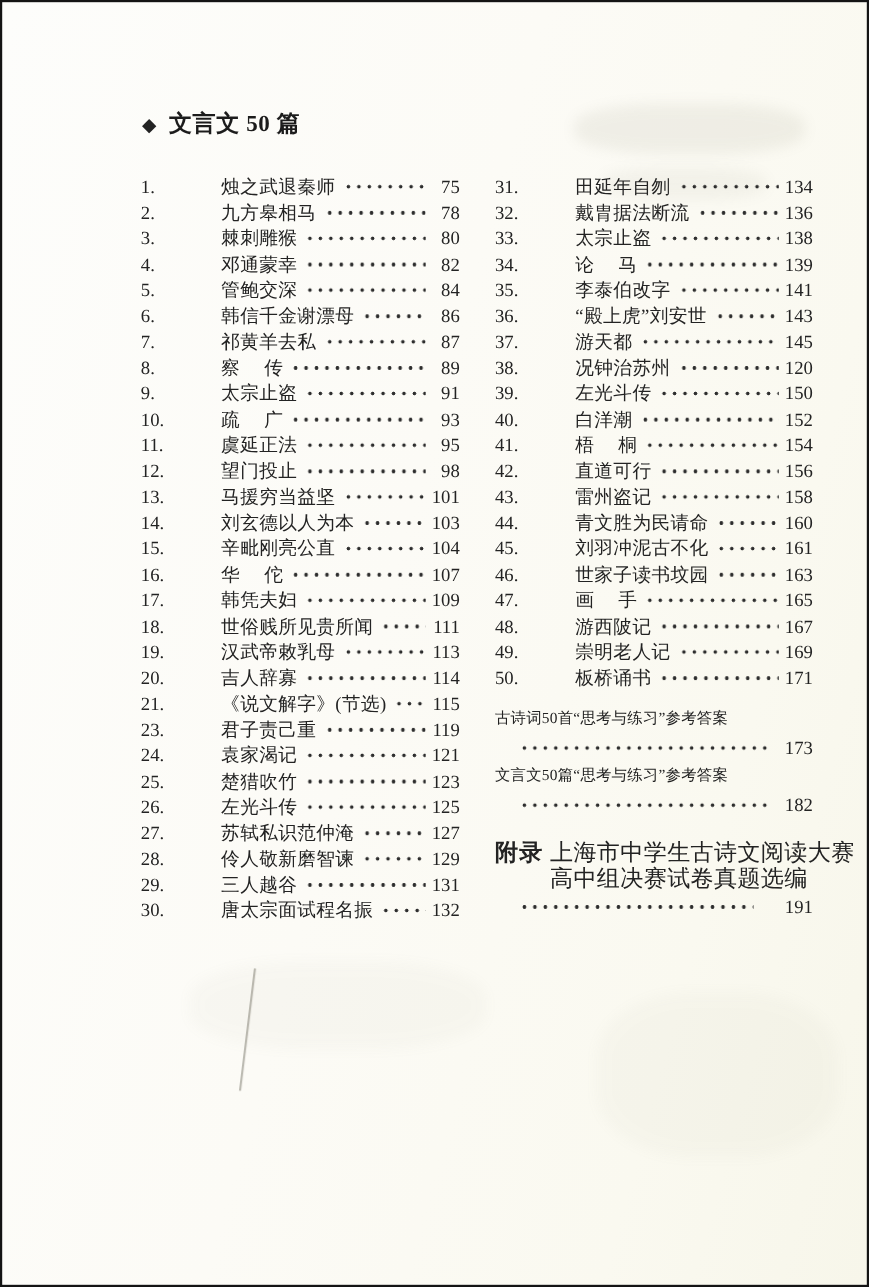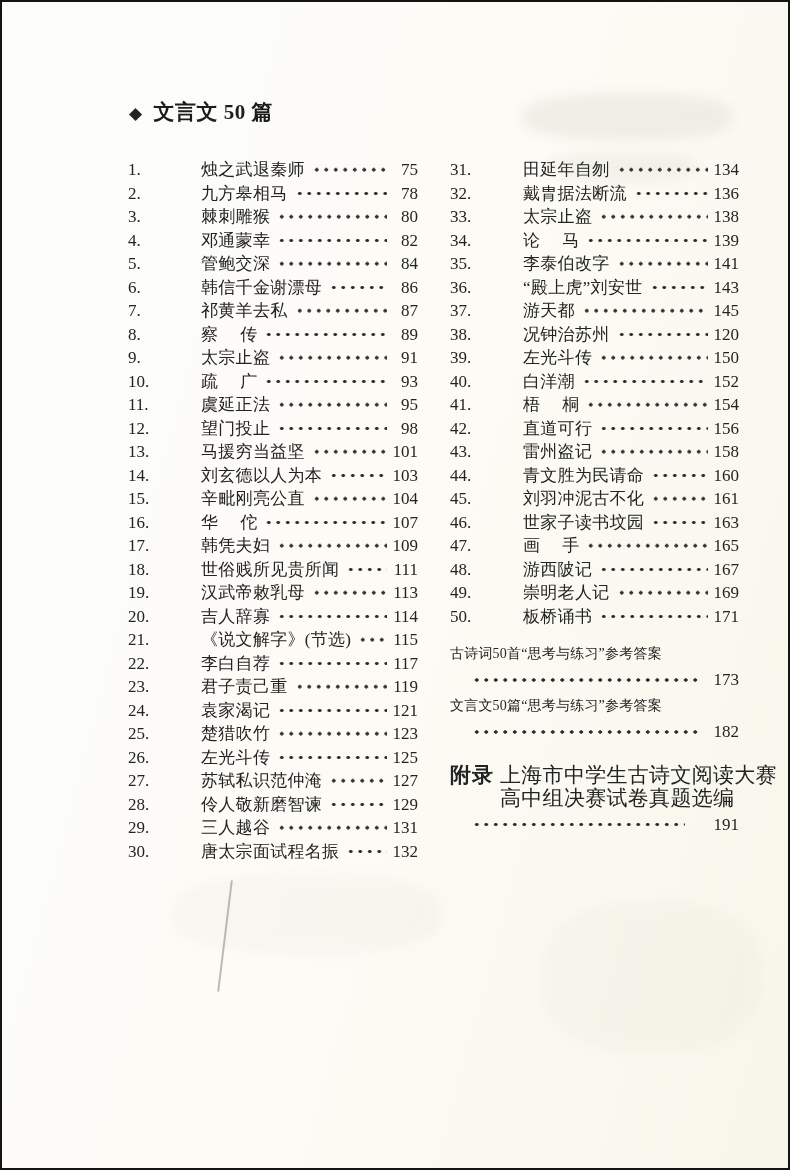--- a/index.html
+++ b/index.html
@@ -223,26 +223,20 @@
     <span class="pg">114</span>
   </div>
 
   <div class="toc-row">
     <span class="num">21.</span>
     <span class="title">《说文解字》(节选)</span>
     <span class="leader"></span>
     <span class="pg">115</span>
   </div>
 
-  <div class="toc-row">
-    <span class="num">22.</span>
-    <span class="title">李白自荐</span>
-    <span class="leader"></span>
-    <span class="pg">117</span>
-  </div>
 
   <div class="toc-row">
     <span class="num">23.</span>
     <span class="title">君子责己重</span>
     <span class="leader"></span>
     <span class="pg">119</span>
   </div>
 
   <div class="toc-row">
     <span class="num">24.</span>

